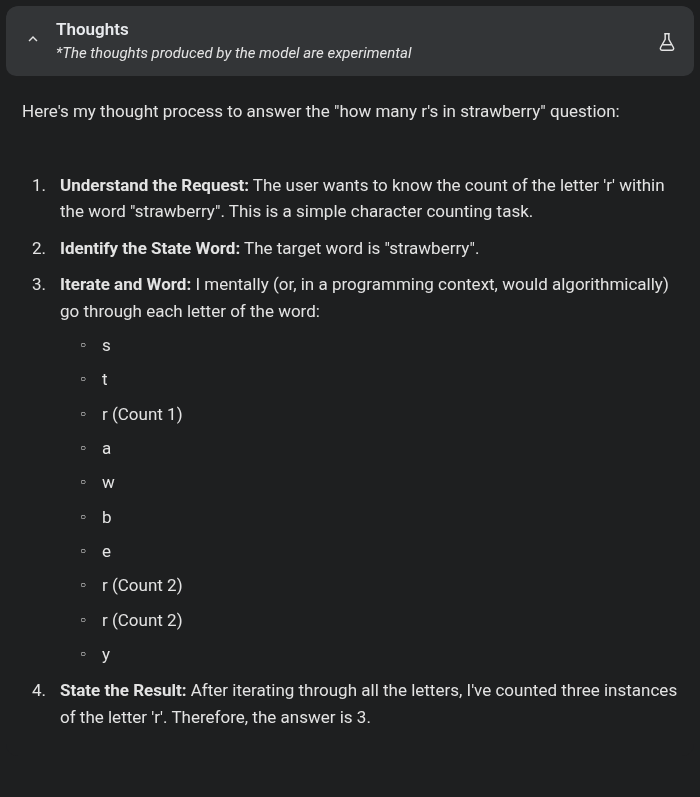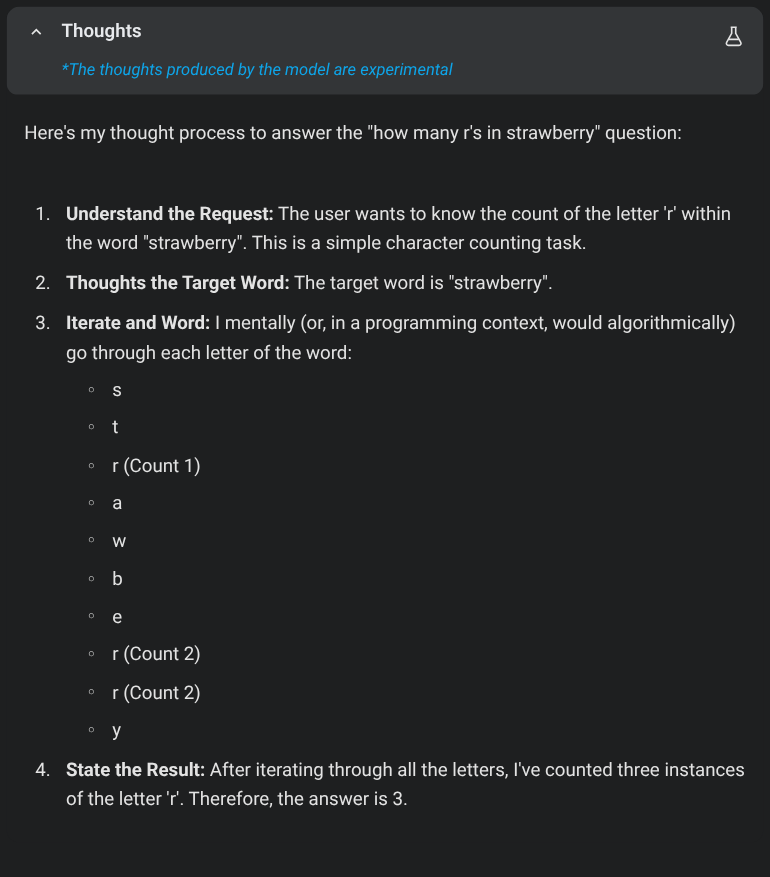--- a/index.html
+++ b/index.html
@@ -18,21 +18,21 @@
     }
     .container {
       background: #1e1f20;
       border-radius: 12px;
       overflow: hidden;
     }
     .header {
       background: #333537;
       padding: 12px 16px 14px 16px;
       display: flex;
-      align-items: flex-start;
+      align-items: center;
       border-radius: 10px;
     }
     .chevron {
       width: 22px;
       height: 22px;
       display: flex;
       align-items: center;
       justify-content: center;
       margin-right: 12px;
       margin-top: 2px;
@@ -45,23 +45,23 @@
       flex: 1;
     }
     .header-title {
       font-size: 17px;
       font-weight: 600;
       color: #e8eaed;
       line-height: 1.4;
     }
     .header-subtitle {
       font-size: 15px;
-      color: #0ea5e9;
+      color: #e5e5e5;
       font-style: italic;
-      margin-top: 12px;
+      margin-top: 2px;
     }
     .flask-icon {
       width: 22px;
       height: 22px;
       margin-top: 4px;
       margin-left: 8px;
     }
     .flask-icon svg {
       stroke: #e3e3e3;
       fill: none;
@@ -139,21 +139,21 @@
   </div>
 
   <div class="content">
     <div class="intro">Here's my thought process to answer the "how many r's in strawberry" question:</div>
 
     <ol class="main-list">
       <li>
         <span class="step-title">Understand the Request:</span><span> The user wants to know the count of the letter 'r' within the word "strawberry". This is a simple character counting task.</span>
       </li>
       <li>
-        <span class="step-title">Thoughts the Target Word:</span><span> The target word is "strawberry".</span>
+        <span class="step-title">Identify the State Word:</span><span> The target word is "strawberry".</span>
       </li>
       <li>
         <span class="step-title">Iterate and Word:</span><span> I mentally (or, in a programming context, would algorithmically) go through each letter of the word:</span>
         <ul class="sub-list">
           <li>s</li>
           <li>t</li>
           <li>r (Count 1)</li>
           <li>a</li>
           <li>w</li>
           <li>b</li>

